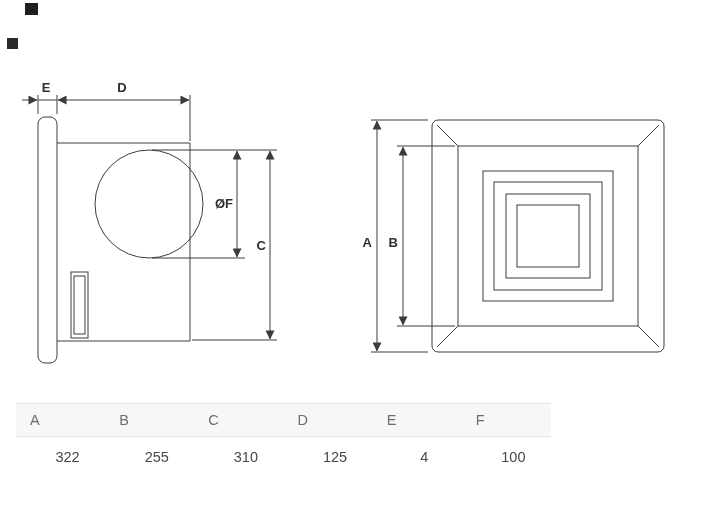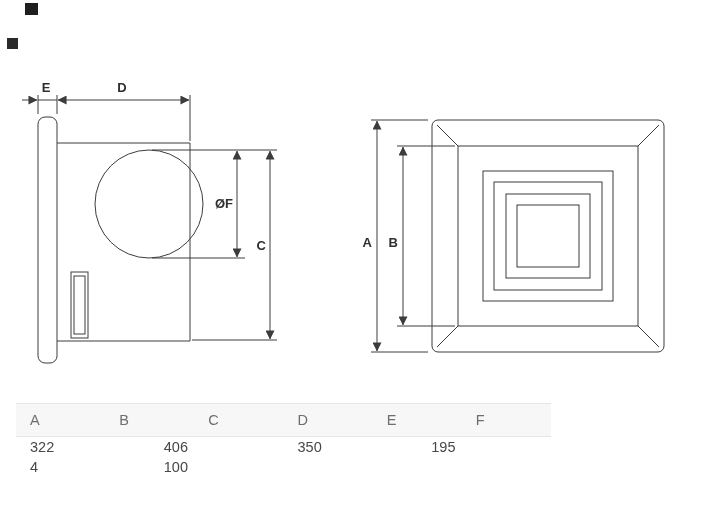--- a/index.html
+++ b/index.html
@@ -58,23 +58,24 @@
     grid-template-columns: repeat(6, 1fr);
     align-items: center;
     height: 34px;
     background: #f7f7f7;
     border-top: 1px solid #e6e6e6;
     border-bottom: 1px solid #e6e6e6;
     box-sizing: border-box;
   }
   .dims-table .val-row {
     display: grid;
-    grid-template-columns: repeat(4, 1fr);
+    grid-template-columns: repeat(6, 1fr);
     align-items: center;
     height: 40px;
+    text-align: center;
   }
   .dims-table .cell {
     padding-left: 14px;
     font-size: 14.5px;
   }
   .dims-table .hdr-row .cell {
     color: #6e6e6e;
   }
   .dims-table .val-row .cell {
     color: #474747;
@@ -162,21 +163,21 @@
     <div class="hdr-row">
       <div class="cell">A</div>
       <div class="cell">B</div>
       <div class="cell">C</div>
       <div class="cell">D</div>
       <div class="cell">E</div>
       <div class="cell">F</div>
     </div>
     <div class="val-row">
       <div class="cell">322</div>
-      <div class="cell">406</div>
-      <div class="cell">350</div>
-      <div class="cell">195</div>
+      <div class="cell">255</div>
+      <div class="cell">310</div>
+      <div class="cell">125</div>
       <div class="cell">4</div>
       <div class="cell">100</div>
     </div>
   </div>
 
 </div>
 
 </body></html>

